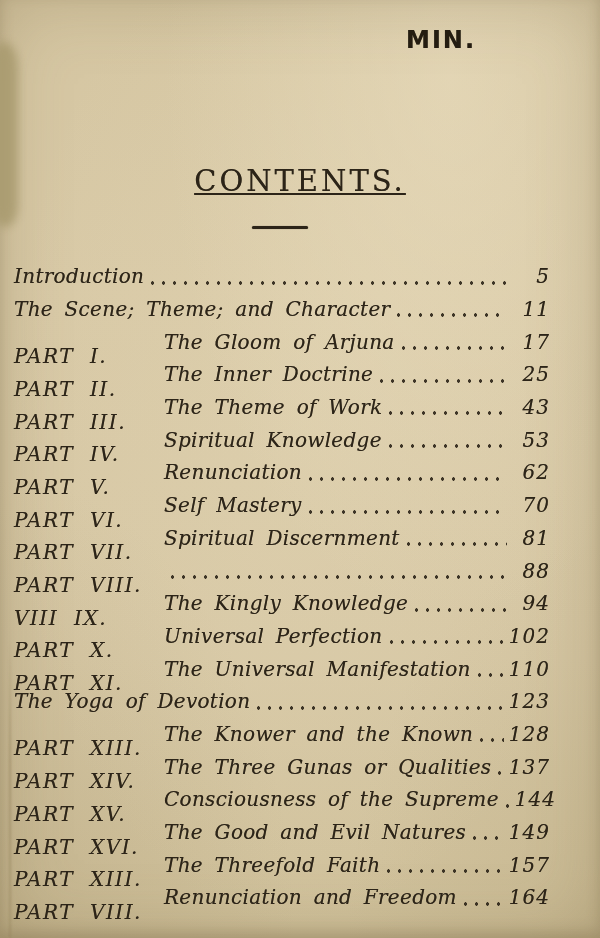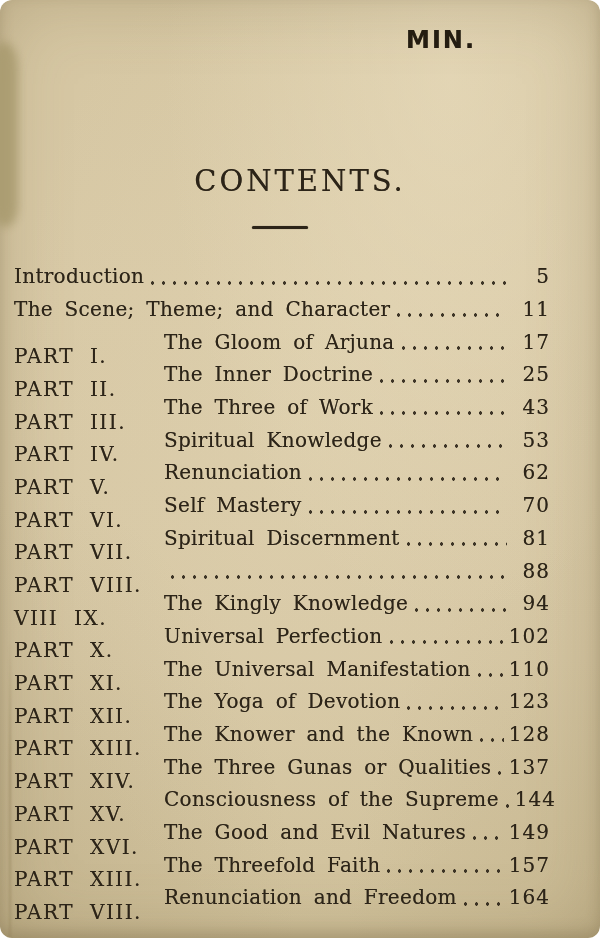--- a/index.html
+++ b/index.html
@@ -16,21 +16,20 @@
     width: 600px;
     height: 938px;
     background:
       radial-gradient(ellipse at 75% 8%, rgba(238,226,196,0.50), rgba(238,226,196,0) 45%),
       radial-gradient(ellipse at 50% 45%, rgba(230,217,184,0.35), rgba(230,217,184,0) 70%),
       radial-gradient(ellipse at 0% 100%, rgba(150,133,93,0.22), rgba(150,133,93,0) 35%),
       radial-gradient(ellipse at 100% 100%, rgba(160,143,100,0.18), rgba(160,143,100,0) 30%),
       linear-gradient(180deg, #d5c6a2 0%, #d8c9a6 30%, #d6c7a4 70%, #cfc09a 100%);
     box-shadow: inset 0 0 70px rgba(118,100,60,0.28), inset 0 -6px 14px rgba(95,80,48,0.25);
     color: #2c2418;
-    border-radius: 12px;
   }
 
   
   .gutter-band {
     position: absolute;
     left: -8px;
     top: 42px;
     width: 26px;
     height: 185px;
     background: #a89a6e;
@@ -64,38 +63,40 @@
     position: absolute;
     top: 164px;
     left: 0;
     width: 100%;
     text-align: center;
     font-size: 29px;
     letter-spacing: 3px;
     word-spacing: 2px;
     color: #2c2418;
     text-shadow: 0 0 0.6px rgba(44,36,24,0.6);
+    text-decoration: underline;
   }
 
   .divider {
     position: absolute;
     top: 226px;
     left: 252px;
     width: 56px;
     height: 3px;
     background: #2c2418;
     border-radius: 2px;
     box-shadow: 0 0 0.8px rgba(44,36,24,0.7);
   }
 
   .toc {
     position: absolute;
     top: 260px;
     left: 14px;
     right: 50px;
+    font-style: italic;
   }
 
   .toc-row {
     display: flex;
     align-items: center;
     height: 32.7px;
     font-size: 20px;
     white-space: nowrap;
     color: #2c2418;
     text-shadow: 0 0 0.5px rgba(44,36,24,0.55);
@@ -171,21 +172,21 @@
 
     <div class="toc-row">
       <span class="row-label">PART II.</span>
       <span class="row-title">The Inner Doctrine</span>
       <span class="leader"></span>
       <span class="row-page">25</span>
     </div>
 
     <div class="toc-row">
       <span class="row-label">PART III.</span>
-      <span class="row-title">The Three of Work</span>
+      <span class="row-title">The Theme of Work</span>
       <span class="leader"></span>
       <span class="row-page">43</span>
     </div>
 
     <div class="toc-row">
       <span class="row-label">PART IV.</span>
       <span class="row-title">Spiritual Knowledge</span>
       <span class="leader"></span>
       <span class="row-page">53</span>
     </div>
@@ -232,21 +233,20 @@
     </div>
 
     <div class="toc-row">
       <span class="row-label">PART XI.</span>
       <span class="row-title">The Universal Manifestation</span>
       <span class="leader"></span>
       <span class="row-page">110</span>
     </div>
 
     <div class="toc-row">
-      <span class="row-label">PART XII.</span>
       <span class="row-title">The Yoga of Devotion</span>
       <span class="leader"></span>
       <span class="row-page">123</span>
     </div>
 
     <div class="toc-row">
       <span class="row-label">PART XIII.</span>
       <span class="row-title">The Knower and the Known</span>
       <span class="leader"></span>
       <span class="row-page">128</span>

